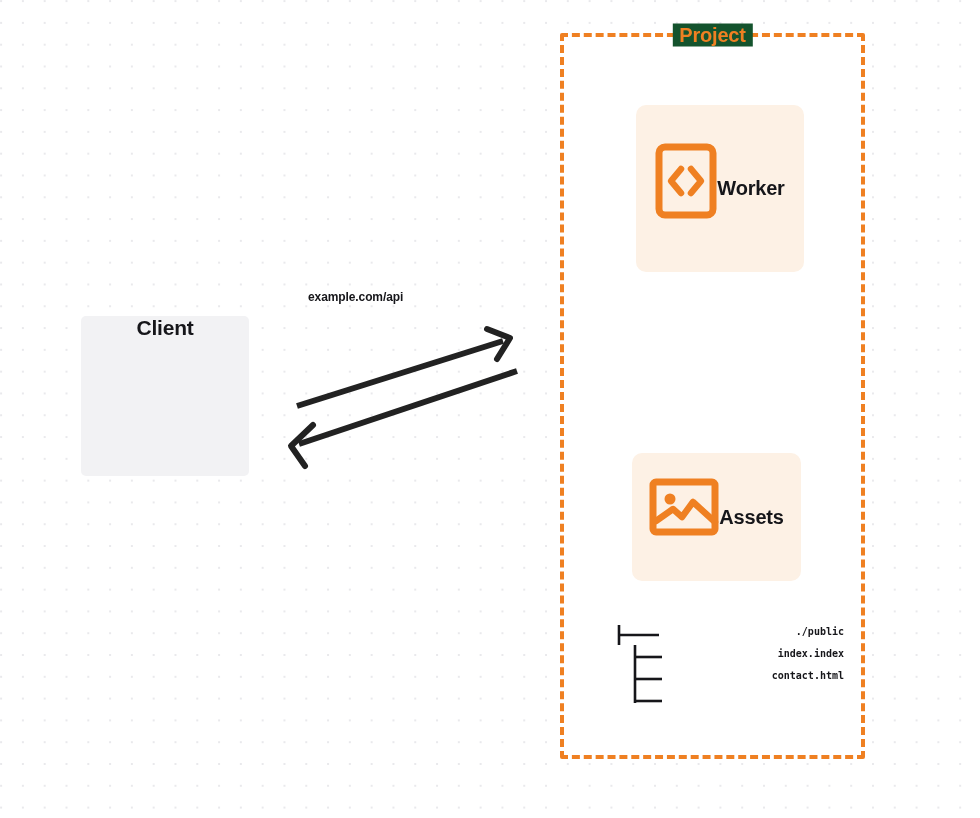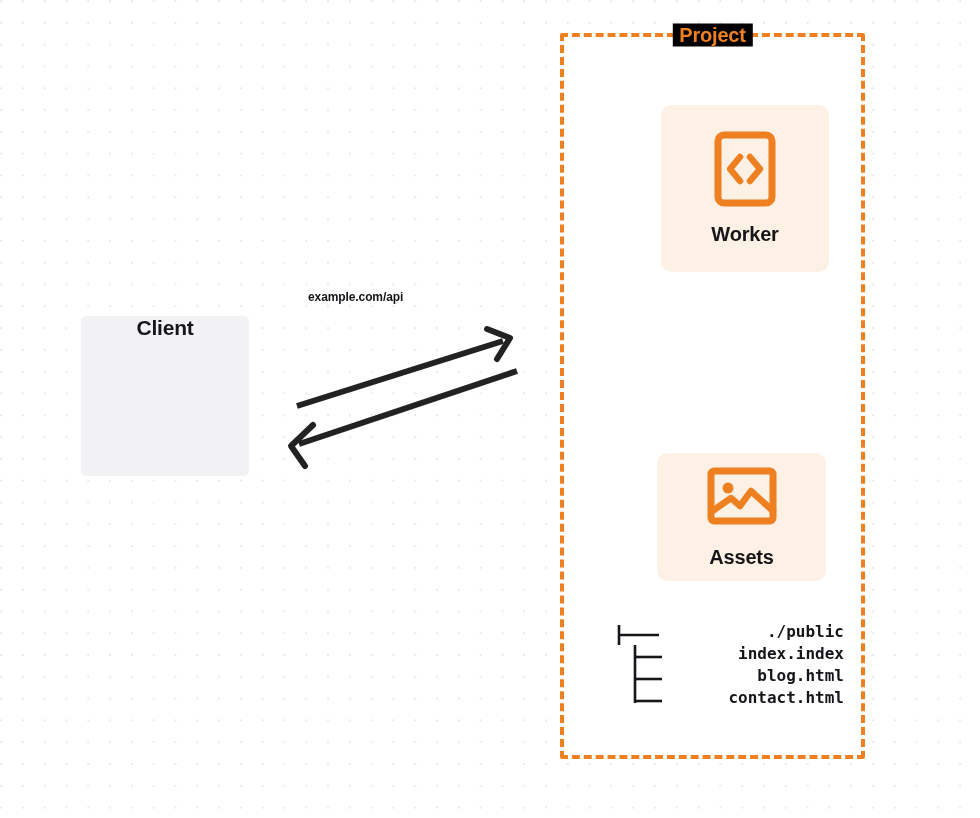--- a/index.html
+++ b/index.html
@@ -75,39 +75,37 @@
     box-sizing: border-box;
     background: #ffffff;
     border: 4px dashed #ef8022;
     border-radius: 2px;
   }
   #project-title {
     position: absolute;
     left: 50%;
     top: -2px;
     transform: translate(-50%, -50%);
-    background: #000000;
+    background: #14532d;
     padding: 0 7px;
     font-size: 20px;
     font-weight: 700;
     color: #ef8022;
     letter-spacing: -0.2px;
     white-space: nowrap;
   }
 
   
   .service-card {
     position: absolute;
     background: #fdf1e5;
     border-radius: 10px;
     display: flex;
-    flex-direction: column;
     align-items: center;
     justify-content: center;
-    margin-left: 25px;
   }
   #worker-card {
     left: 72px;
     top: 68px;
     width: 168px;
     height: 167px;
   }
   #assets-card {
     left: 68px;
     top: 416px;
@@ -141,21 +139,21 @@
     left: 0;
     top: 0;
   }
   #file-tree .tree-names {
     position: absolute;
     left: 0;
     top: 0;
     width: 240px;
     text-align: right;
     font-family: "DejaVu Sans Mono", monospace;
-    font-size: 16px;
+    font-size: 10px;
     font-weight: 700;
     color: #16161a;
     line-height: 22px;
   }
   #file-tree .tree-names div {
     white-space: pre;
   }
 </style>
 </head>
 <body>
@@ -215,19 +213,18 @@
 
         <line x1="31" y1="24" x2="31" y2="82" stroke="#16161a" stroke-width="2.6"></line>
 
         <line x1="31" y1="36" x2="58" y2="36" stroke="#16161a" stroke-width="2.6"></line>
         <line x1="31" y1="58" x2="58" y2="58" stroke="#16161a" stroke-width="2.6"></line>
         <line x1="31" y1="80" x2="58" y2="80" stroke="#16161a" stroke-width="2.6"></line>
       </svg>
       <div class="tree-names">
         <div>./public</div>
         <div>index.index</div>
-        <div>blog.html</div>
         <div>contact.html</div>
       </div>
     </div>
 
   </div>
 </div>
 
 </body></html>

